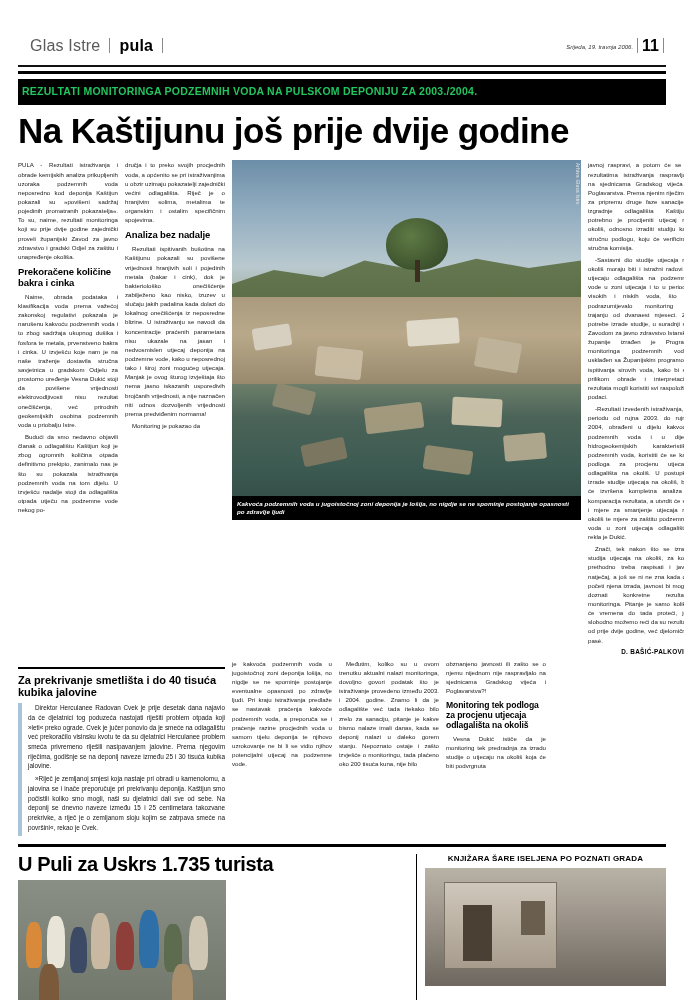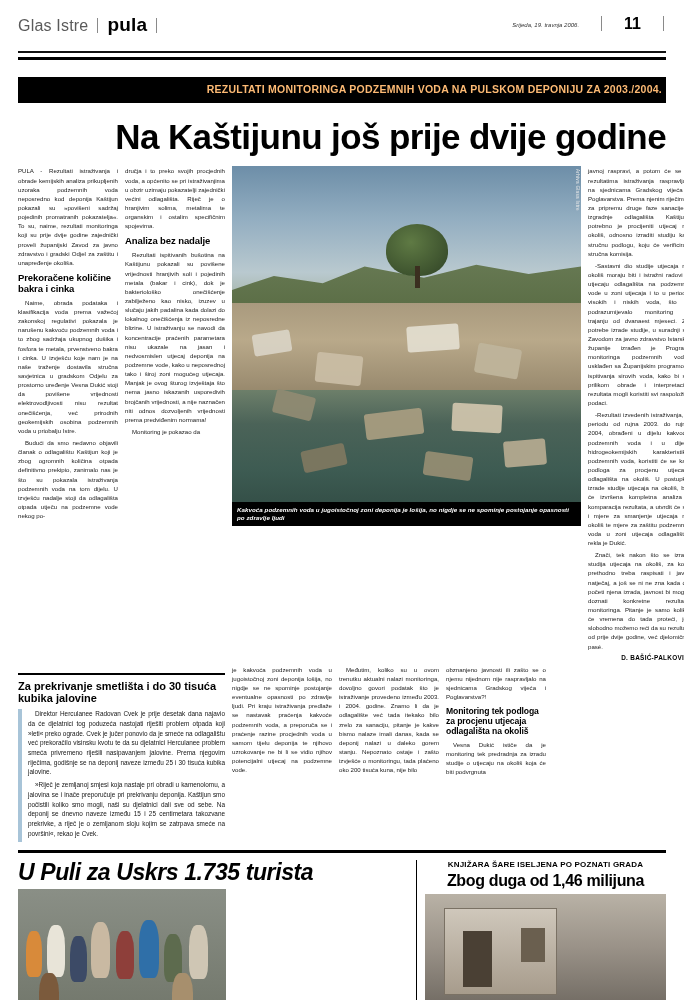--- a/index.html
+++ b/index.html
@@ -1,37 +1,37 @@
 <!DOCTYPE html>
 <html><head>
 <meta charset="utf-8">
 <style>
   html,body{margin:0;padding:0;background:#ffffff;}
   body{width:684px;height:1000px;overflow:hidden;font-family:"Liberation Sans",sans-serif;color:#000;}
   .page{position:relative;width:684px;height:1000px;box-sizing:border-box;padding:0 18px;background:#fff;}
 
   
-  .masthead{display:flex;align-items:flex-start;height:34px;padding-top:14px;}
+  .masthead{display:flex;align-items:center;height:34px;padding-top:28px;margin-left:12px;}
   .mh-left{display:flex;align-items:baseline;gap:7px;}
   .mh-glas{font-size:16px;color:#5a5a5a;letter-spacing:.2px;}
   .mh-rule{width:1px;height:15px;background:#8a8a8a;display:inline-block;margin:0 2px;position:relative;top:2px;}
-  .mh-pula{font-size:19px;font-weight:bold;color:#000;letter-spacing:.2px;}
+  .mh-pula{font-size:16px;font-weight:bold;color:#000;letter-spacing:.2px;}
   .mh-mid{flex:1;}
-  .mh-right{display:flex;align-items:baseline;gap:20px;}
+  .mh-right{display:flex;align-items:baseline;gap:2px;}
   .mh-date{font-size:6px;color:#333;font-style:italic;position:relative;top:-2px;}
   .mh-pagenum{font-size:16px;font-weight:bold;}
   .mh-bar-thin{height:2px;background:#111;margin-top:3px;}
   .mh-bar-thick{height:3px;background:#000;margin-top:4px;}
 
   
-  .kicker{background:#000;color:#fdba74;text-align:right;padding:6px 4px 7px;margin-top:17px;}
+  .kicker{background:#000;color:#22c55e;text-align:left;padding:6px 4px 7px;margin-top:5px;}
   .kicker div{font-size:10.5px;font-weight:bold;letter-spacing:.25px;line-height:1.28;}
 
   
-  .headline{text-align:right;margin-top:16px;}
+  .headline{text-align:left;margin-top:8px;}
   .headline div{font-size:35px;font-weight:bold;line-height:1.0;letter-spacing:-.6px;}
   .headline div+div{margin-top:4px;}
 
   
   .grid{display:flex;gap:7px;margin-top:12px;}
   .col{width:100px;flex:0 0 100px;}
   .col.wide{width:101px;flex:0 0 101px;}
   p.body{font-size:6.1px;line-height:1.5;text-align:justify;margin:0 0 3px 0;color:#1a1a1a;hyphens:auto;}
   p.body.ind{text-indent:7px;}
   h3.sub{font-size:9.5px;font-weight:bold;line-height:1.15;margin:6px 0 3px 0;letter-spacing:-.1px;}
@@ -68,21 +68,21 @@
   .boxtext p.ind{text-indent:7px;}
 
   
   .rule-thick{height:3px;background:#000;margin:8px 0 0;}
   .vrule{width:1px;background:#000;align-self:stretch;}
 
   
   .bottom{display:flex;gap:8px;margin-top:7px;}
   .b-left{width:390px;flex:0 0 390px;}
   .b-right{flex:1;}
-  .b-head{font-size:23px;font-weight:bold;letter-spacing:-.4px;line-height:1.05;font-style:italic;}
+  .b-head{font-size:20px;font-weight:bold;letter-spacing:-.4px;line-height:1.05;}
   .b-kicker{font-size:8px;font-weight:bold;text-align:center;letter-spacing:.2px;margin-bottom:3px;}
   .b-head2{font-size:16px;font-weight:bold;text-align:center;line-height:1.08;letter-spacing:-.35px;}
   .b-photo{position:relative;overflow:hidden;margin-top:5px;}
   .crowd{position:absolute;inset:0;background:linear-gradient(#8a8f86,#6f7468);}
   .street{position:absolute;inset:0;background:linear-gradient(#b9b2a6 0%,#9a9288 45%,#6d675f 100%);}
   .sig-main{font-size:6.4px;font-weight:bold;text-align:right;letter-spacing:.3px;margin-top:3px;}
   .bookshop{position:absolute;left:8%;top:12%;width:46%;height:72%;background:linear-gradient(#cfc7bb,#a79c8c);border:1px solid #7a7164;}
   .door{position:absolute;left:16%;top:26%;width:26%;height:66%;background:#4a4034;}
   .win{position:absolute;right:10%;top:22%;width:22%;height:40%;background:#6a5f4f;}
   .ppl{position:absolute;border-radius:40% 40% 25% 25%;}
@@ -163,21 +163,21 @@
       <p class="body ind">-Sastavni dio studije utjecaja na okoliš moraju biti i istražni radovi o utjecaju odlagališta na podzemne vode u zoni utjecaja i to u periodu visokih i niskih voda, što je podrazumijevalo monitoring u trajanju od dvanaest mjeseci. Za potrebe izrade studije, u suradnji sa Zavodom za javno zdravstvo Istarske županije izrađen je Program monitoringa podzemnih voda, usklađen sa Županijskim programom ispitivanja sirovih voda, kako bi se prilikom obrade i interpretacije rezultata mogli koristiti svi raspoloživi podaci.</p>
       <p class="body ind">-Rezultati izvedenih istraživanja, u periodu od rujna 2003. do rujna 2004, obrađeni u dijelu kakvoće podzemnih voda i u dijelu hidrogeokemijskih karakteristika podzemnih voda, koristiti će se kao podloga za procjenu utjecaja odlagališta na okoliš. U postupku izrade studije utjecaja na okoliš, biti će izvršena kompletna analiza i komparacija rezultata, a utvrdit će se i mjere za smanjenje utjecaja na okoliš te mjere za zaštitu podzemnih voda u zoni utjecaja odlagališta, rekla je Dukić.</p>
       <p class="body ind">Znači, tek nakon što se izradi studija utjecaja na okoliš, za koju prethodno treba raspisati i javni natječaj, a još se ni ne zna kada će početi njena izrada, javnost bi mogla doznati konkretne rezultate monitoringa. Pitanje je samo koliko će vremena do tada proteći, jer slobodno možemo reći da su rezultati od prije dvije godine, već djelomično pasé.</p>
       <div class="sig-main">D. BAŠIĆ-PALKOVIĆ</div>
     </div>
   </div>
 
   <div class="grid" style="margin-top:4px;">
     <div style="flex:0 0 207px;width:207px;">
       <div class="boxstory">
-        <h3>Za prekrivanje smetlišta i do 30 tisuća kubika jalovine</h3>
+        <h3>Za prekrivanje smetlišta i do 40 tisuća kubika jalovine</h3>
         <div class="boxbody">
           <div class="boxbar"></div>
           <div class="boxtext">
             <p class="ind">Direktor Herculanee Radovan Cvek je prije desetak dana najavio da će djelatnici tog poduzeća nastojati riješiti problem otpada koji »leti« preko ograde. Cvek je jučer ponovio da je smeće na odlagalištu već prekoračilo visinsku kvotu te da su djelatnici Herculanee problem smeća privremeno riješili nasipavanjem jalovine. Prema njegovim riječima, godišnje se na deponij naveze između 25 i 30 tisuća kubika jalovine.</p>
             <p class="ind">»Riječ je zemljanoj smjesi koja nastaje pri obradi u kamenolomu, a jalovina se i inače preporučuje pri prekrivanju deponija. Kaštijun smo počistili koliko smo mogli, naši su djelatnici dali sve od sebe. Na deponij se dnevno naveze između 15 i 25 centimetara takozvane prekrivke, a riječ je o zemljanom sloju kojim se zatrpava smeće na površini«, rekao je Cvek.</p>
           </div>
         </div>
       </div>
     </div>
 
@@ -215,21 +215,20 @@
 
         <div class="ppl" style="left:74%;top:60%;width:21px;height:50px;background:#a78f6d;"></div>
       </div>
 
     </div>
 
     <div class="vrule"></div>
 
     <div class="b-right">
       <div class="b-kicker">KNJIŽARA ŠARE ISELJENA PO POZNATI GRADA</div>
-      <div class="b-head2">Zbog duga od 1,46 milijuna</div>
       <div class="b-photo" style="width:100%;height:118px;">
         <div class="street"></div>
         <div class="bookshop">
           <div class="door"></div>
           <div class="win"></div>
         </div>
 
       </div>
 
     </div>

